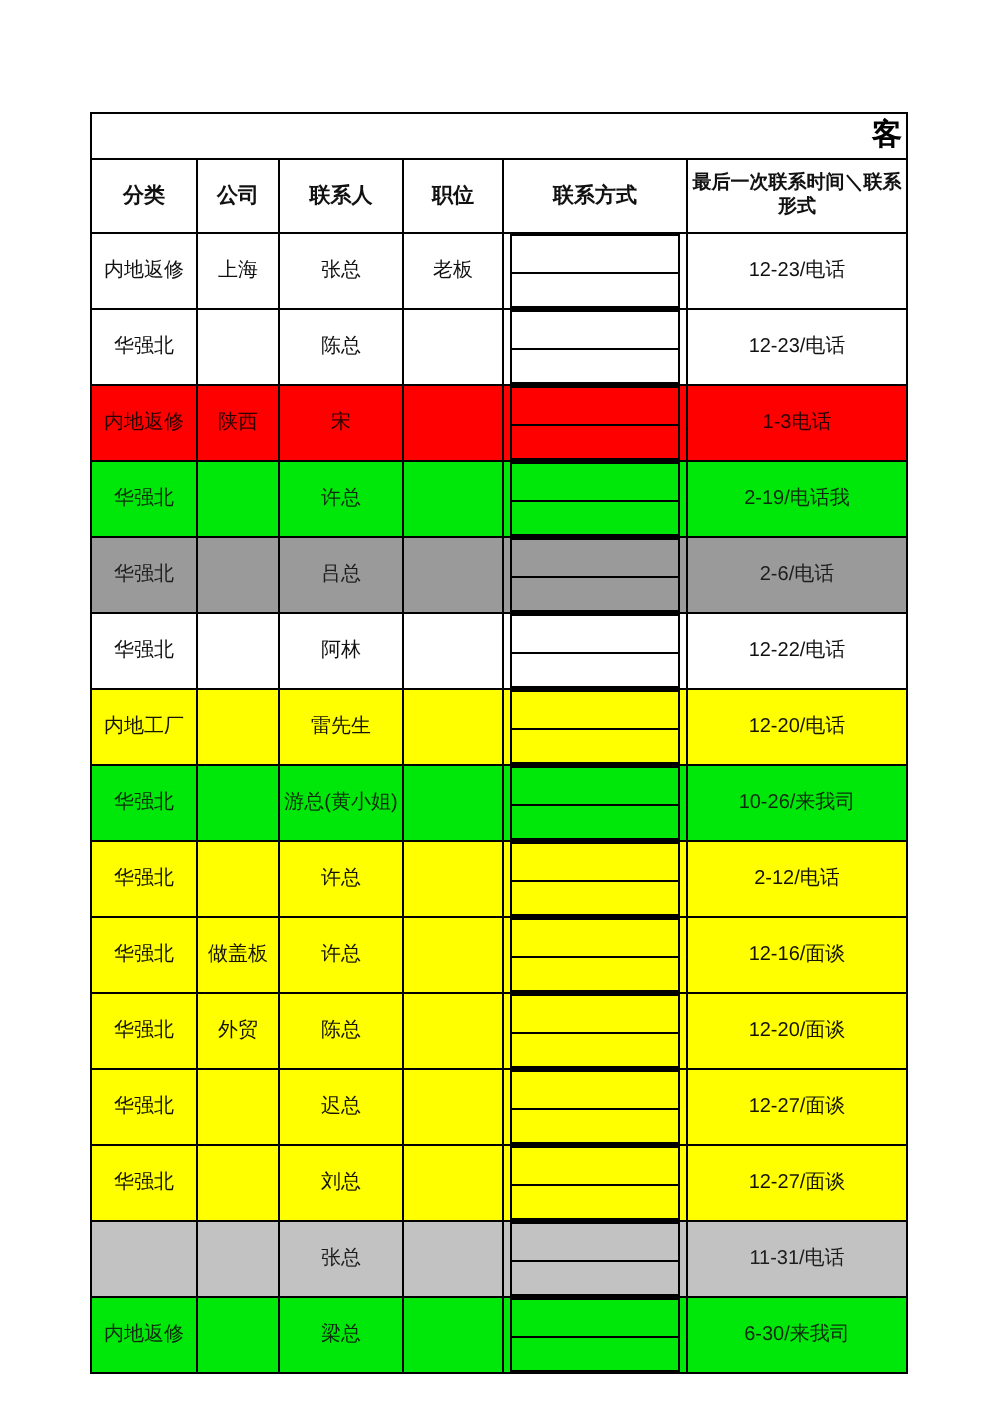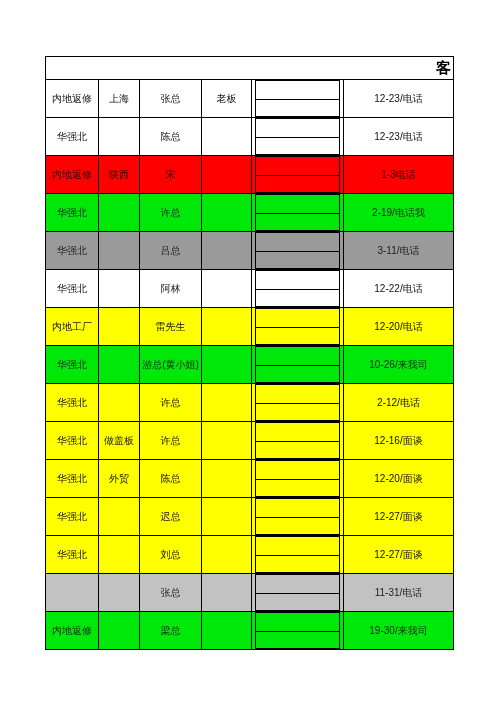--- a/index.html
+++ b/index.html
@@ -125,20 +125,28 @@
       <col style="width:41px">
       <col style="width:62px">
       <col style="width:50px">
       <col style="width:92px">
       <col style="width:110px">
     </colgroup>
     <tbody>
       <tr class="title-row">
         <td colspan="6">客</td>
       </tr>
+      <tr class="head-row">
+        <td>分类</td>
+        <td>公司</td>
+        <td>联系人</td>
+        <td>职位</td>
+        <td>联系方式</td>
+        <td class="wrap2">最后一次联系时间＼联系形式</td>
+      </tr>
 
     <tr class="data-row fill-white">
           <td>内地返修</td>
           <td>上海</td>
           <td>张总</td>
           <td>老板</td>
           <td class="contact-cell">
             <div class="split">
               <div class="half top"></div>
               <div class="half bottom"></div>
@@ -189,21 +197,21 @@
           <td>华强北</td>
           <td></td>
           <td>吕总</td>
           <td></td>
           <td class="contact-cell">
             <div class="split">
               <div class="half top"></div>
               <div class="half bottom"></div>
             </div>
           </td>
-          <td>3-11/电话</td>
+          <td>2-6/电话</td>
         </tr>
         <tr class="data-row fill-white">
           <td>华强北</td>
           <td></td>
           <td>阿林</td>
           <td></td>
           <td class="contact-cell">
             <div class="split">
               <div class="half top"></div>
               <div class="half bottom"></div>
@@ -319,17 +327,17 @@
           <td>内地返修</td>
           <td></td>
           <td>梁总</td>
           <td></td>
           <td class="contact-cell">
             <div class="split">
               <div class="half top"></div>
               <div class="half bottom"></div>
             </div>
           </td>
-          <td>19-30/来我司</td>
+          <td>6-30/来我司</td>
         </tr>
       </tbody>
   </table>
 </div>
 
 </body></html>

